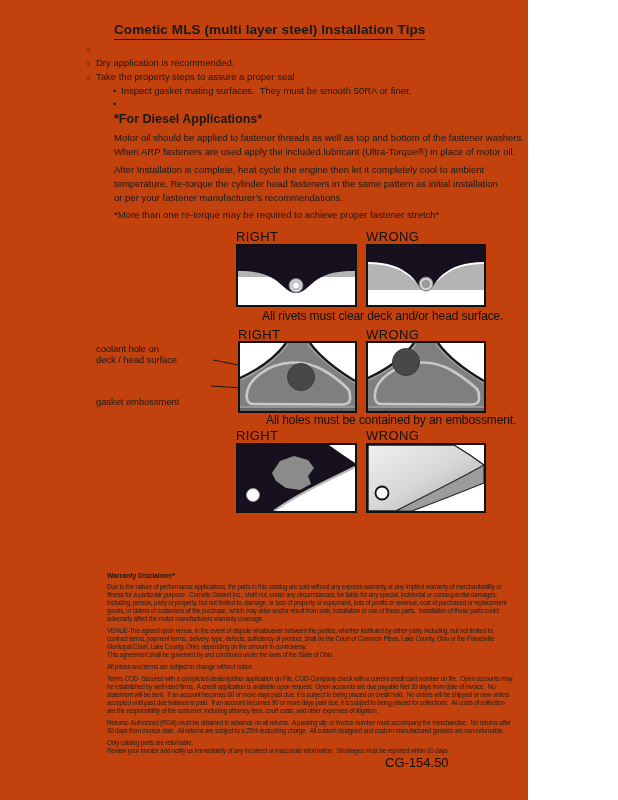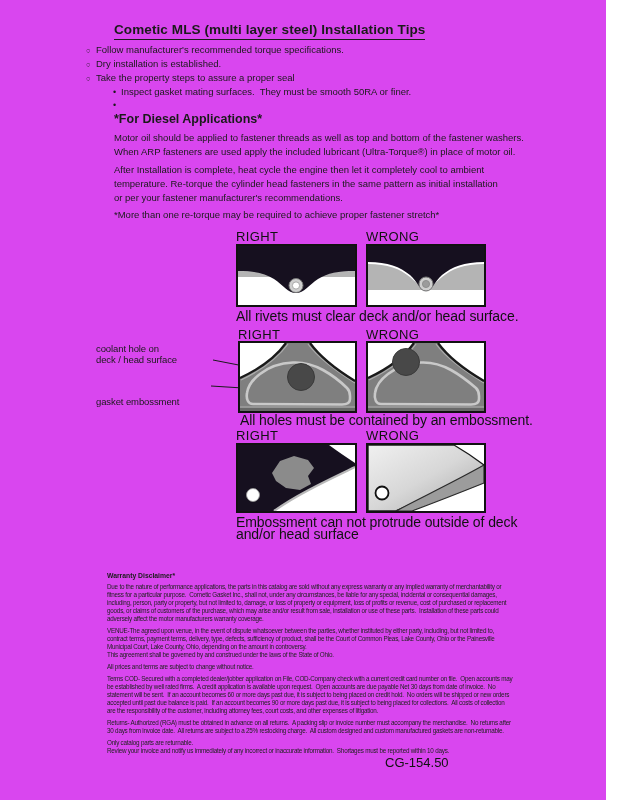--- a/index.html
+++ b/index.html
@@ -1,17 +1,17 @@
 <!DOCTYPE html>
 <html style="--ink: #1a1a1a; --diagram-black: #16101f; --deck-gray: #b4b4b4; --gasket-gray: #7f7f7f; --emboss-light: #c9c9c9; --hole-dark: #484848; --band-dark: #686868; --blob-gray: #8b8b8b; --wrong-emboss: #9c9c9c;"><head>
 <meta charset="utf-8">
 <style>
   html,body{margin:0;padding:0;background:#fff;}
   #page{
-    position:relative;width:606px;height:800px;background:#d946ef;overflow:hidden;
+    position:relative;width:528px;height:800px;background:#c2410c;overflow:hidden;
     font-family:"Liberation Sans",sans-serif;color:var(--ink,#1a1a1a);
   }
   .abs{position:absolute;}
   
   #title{
     left:114px;top:22px;font-size:13.5px;font-weight:700;
     border-bottom:1.5px solid var(--ink,#1a1a1a);padding-bottom:2px;letter-spacing:0.1px;
   }
   
   #tips{left:86px;top:43px;font-size:9.5px;line-height:13px;}
@@ -23,21 +23,21 @@
   
   .body-head{left:114px;top:112px;font-size:12.5px;font-weight:700;}
   .para{left:114px;font-size:9.5px;line-height:14px;white-space:pre-line;width:410px;}
   #para1{top:131px;}
   #para2{top:163px;}
   #note{top:208px;}
   
   .dlabel{font-size:13px;letter-spacing:0.4px;color:#111;}
   .diag{box-sizing:border-box;}
   .diag svg{display:block;width:100%;height:100%;}
-  .caption{font-size:14px;color:#111;white-space:pre-line;line-height:12px;letter-spacing:-0.1px;}
+  .caption{font-size:12px;color:#111;white-space:pre-line;line-height:12px;letter-spacing:-0.1px;margin-left:26px;}
   .annot{font-size:9.5px;line-height:10.5px;text-align:left;white-space:pre-line;width:116px;letter-spacing:-0.1px;}
   
   #legal{left:107px;top:572px;}
   #legal .lhead{font-size:6.8px;font-weight:700;margin:0 0 4px 0;}
   #legal p{
     margin:0 0 4px 0;font-size:6.3px;line-height:8px;letter-spacing:-0.22px;
     white-space:pre;color:#222;
   }
   
   #footer-code{left:385px;top:755px;font-size:13px;color:#111;}
@@ -45,25 +45,24 @@
 </head>
 <body>
 
 <div id="page">
 
   <div id="title" class="abs">Cometic MLS (multi layer steel) Installation Tips</div>
 
   <div id="tips" class="abs">
     <div class="tip-row">
       <span class="mk1">○</span>
-      <span class="tip-text">Follow manufacturer's recommended torque specifications.</span>
     </div>
     <div class="tip-row">
       <span class="mk1">○</span>
-      <span class="tip-text">Dry installation is established.</span>
+      <span class="tip-text">Dry application is recommended.</span>
     </div>
     <div class="tip-row">
       <span class="mk1">○</span>
       <span class="tip-text">Take the property steps to assure a proper seal</span>
     </div>
     <div class="tip-row sub">
       <span class="mk2">•</span>
       <span class="tip-text">Inspect gasket mating surfaces.  They must be smooth 50RA or finer.</span>
     </div>
     <div class="tip-row sub">
@@ -180,22 +179,20 @@
         </linearGradient>
       </defs>
       <rect x="0" y="0" width="120" height="70" fill="#ffffff"></rect>
       <path d="M2,2 H88 C100,9 110,16 118,22 L118,30 C84,44 52,58 30,68 H2 Z" fill="url(#silverGrad)" stroke="#1a1a1a" stroke-width="1.4"></path>
       <path d="M118,22 L118,40 C88,52 62,62 46,68 L30,68 C52,56 86,40 118,22 Z" style="fill:var(--wrong-emboss)" stroke="#2a2a2a" stroke-width="1.2"></path>
       <circle cx="16" cy="50" r="6.5" fill="#ffffff" stroke="#111" stroke-width="1.8"></circle>
       <rect x="1" y="1" width="118" height="68" fill="none" stroke="#111" stroke-width="2"></rect>
     </svg>
   </div>
 
-  <div class="abs caption" style="left:236px;top:516px;">Embossment can not protrude outside of deck
-and/or head surface</div>
 
   <div id="legal" class="abs">
     <div class="lhead">Warranty Disclaimer*</div>
     <p>Due to the nature of performance applications, the parts in this catalog are sold without any express warranty or any implied warranty of merchantability or
 fitness for a particular purpose.  Cometic Gasket Inc., shall not, under any circumstances, be liable for any special, incidental or consequential damages,
 including, person, party or property, but not limited to, damage, or loss of property or equipment, loss of profits or revenue, cost of purchased or replacement
 goods, or claims of customers of the purchase, which may arise and/or result from sale, installation or use of these parts.  Installation of these parts could
 adversely affect the motor manufacturers warranty coverage.</p>
     <p>VENUE-The agreed upon venue, in the event of dispute whatsoever between the parties, whether instituted by either party, including, but not limited to,
 contract terms, payment terms, delivery, type, defects, sufficiency of product, shall be the Court of Common Pleas, Lake County, Ohio or the Painesville

